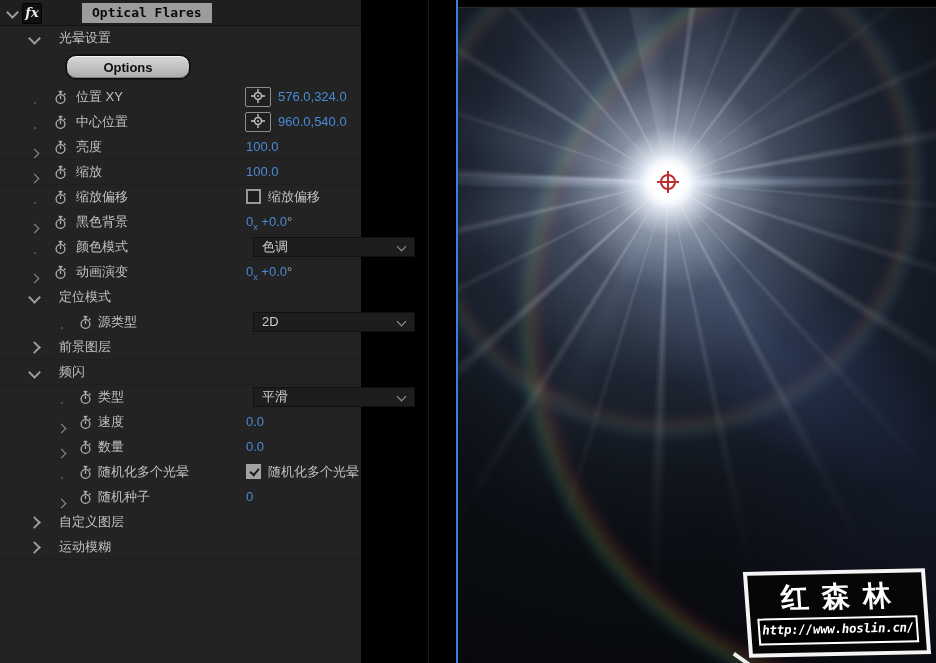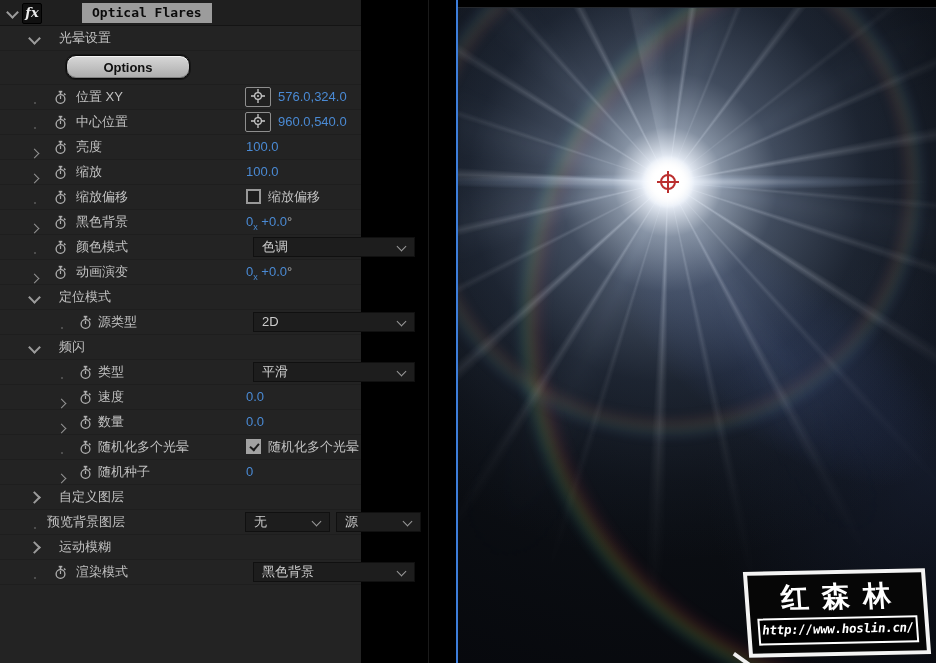--- a/index.html
+++ b/index.html
@@ -260,20 +260,24 @@
             <rect x="4.7" y="0.8" width="3.6" height="1.6" fill="#b0b0b0"></rect>
             <rect x="5.7" y="2" width="1.6" height="2" fill="#b0b0b0"></rect>
             <line x1="10" y1="3.6" x2="11.4" y2="5" stroke="#b0b0b0" stroke-width="1.4"></line>
             <circle cx="6.5" cy="9" r="4.4" stroke="#b0b0b0" stroke-width="1.3" fill="none"></circle>
             <line x1="6.5" y1="9" x2="6.5" y2="5.8" stroke="#b0b0b0" stroke-width="1.2"></line>
           </svg></span>
         <span class="plabel pl2">源类型</span>
         <div class="dropdown dd-main"><span>2D</span><i class="dchev"></i></div>
       </div>
       <div class="row">
+        <span class="chev gchev closed"></span>
+        <span class="glabel">前景图层</span>
+      </div>
+      <div class="row">
         <span class="chev gchev open"></span>
         <span class="glabel">频闪</span>
       </div>
       <div class="row">
         <span class="lead2"><span class="kdot"></span></span>
         <span class="sw2"><svg width="13" height="15" viewBox="0 0 13 15">
             <rect x="4.7" y="0.8" width="3.6" height="1.6" fill="#b0b0b0"></rect>
             <rect x="5.7" y="2" width="1.6" height="2" fill="#b0b0b0"></rect>
             <line x1="10" y1="3.6" x2="11.4" y2="5" stroke="#b0b0b0" stroke-width="1.4"></line>
             <circle cx="6.5" cy="9" r="4.4" stroke="#b0b0b0" stroke-width="1.3" fill="none"></circle>
@@ -329,40 +333,22 @@
             <line x1="6.5" y1="9" x2="6.5" y2="5.8" stroke="#b0b0b0" stroke-width="1.2"></line>
           </svg></span>
         <span class="plabel pl2">随机种子</span>
         <span class="val">0</span>
       </div>
       <div class="row">
         <span class="chev gchev closed"></span>
         <span class="glabel">自定义图层</span>
       </div>
       <div class="row">
-        <span class="lead1"><span class="kdot"></span></span>
-        <span class="plabel plg">预览背景图层</span>
-        <div class="dropdown dd-a"><span>无</span><i class="dchev"></i></div>
-        <div class="dropdown dd-b"><span>源</span><i class="dchev"></i></div>
-      </div>
-      <div class="row">
         <span class="chev gchev closed"></span>
         <span class="glabel">运动模糊</span>
-      </div>
-      <div class="row">
-        <span class="lead1"><span class="kdot"></span></span>
-        <span class="sw1"><svg width="13" height="15" viewBox="0 0 13 15">
-            <rect x="4.7" y="0.8" width="3.6" height="1.6" fill="#b0b0b0"></rect>
-            <rect x="5.7" y="2" width="1.6" height="2" fill="#b0b0b0"></rect>
-            <line x1="10" y1="3.6" x2="11.4" y2="5" stroke="#b0b0b0" stroke-width="1.4"></line>
-            <circle cx="6.5" cy="9" r="4.4" stroke="#b0b0b0" stroke-width="1.3" fill="none"></circle>
-            <line x1="6.5" y1="9" x2="6.5" y2="5.8" stroke="#b0b0b0" stroke-width="1.2"></line>
-          </svg></span>
-        <span class="plabel pl1">渲染模式</span>
-        <div class="dropdown dd-main"><span>黑色背景</span><i class="dchev"></i></div>
       </div>
     </div>
   <div class="panel-edge"></div>
 </div>
 
 <div class="right-pane">
   <div class="focusline"></div>
   <div class="viewport">
     <div class="layer ring-outer"></div>
     <div class="layer ring-inner"></div>

